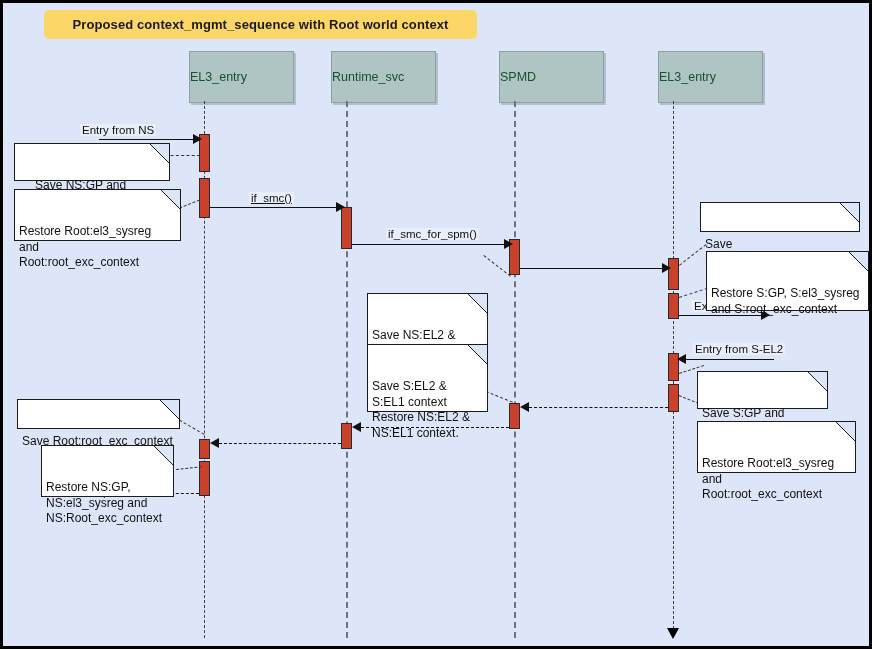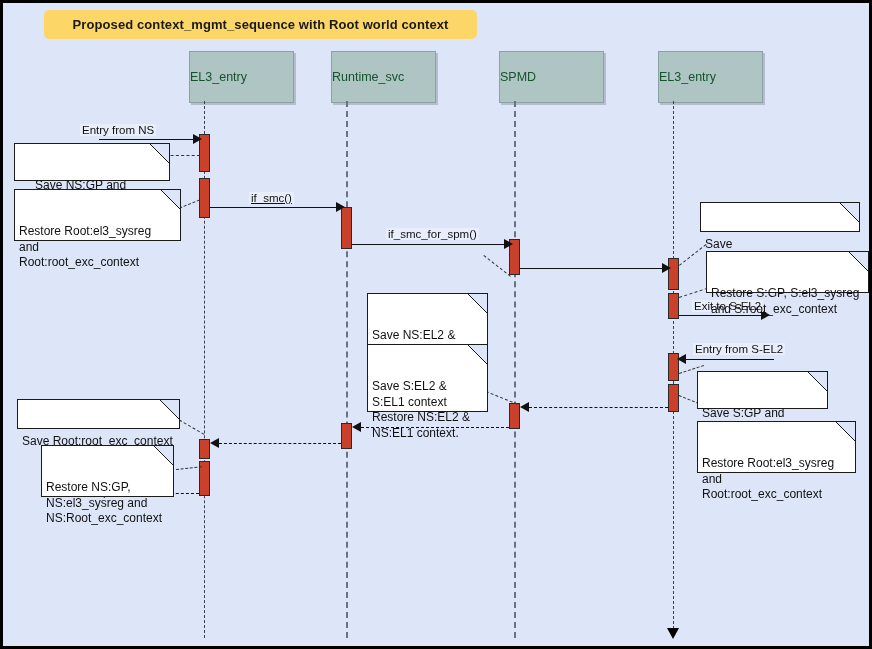--- a/index.html
+++ b/index.html
@@ -230,21 +230,21 @@
 NS:EL1 context
 Restore S:EL2 &amp;
 S:EL1 context.</span>
   </div>
 
   <div class="note" style="left:697px;top:199px;width:160px;height:30px;">
     <span class="fold"></span>
     <span>Save Root:root_exc_context</span>
   </div>
 
-  <div class="note" style="left:703px;top:248px;width:163px;height:42px;">
+  <div class="note" style="left:703px;top:248px;width:163px;height:60px;">
     <span class="fold"></span>
     <span>Restore S:GP, S:el3_sysreg
 and S:root_exc_context</span>
   </div>
 
   <div class="note" style="left:694px;top:368px;width:131px;height:38px;">
     <span class="fold"></span>
     <span>Save S:GP and
 S:root_exc_context</span>
   </div>

